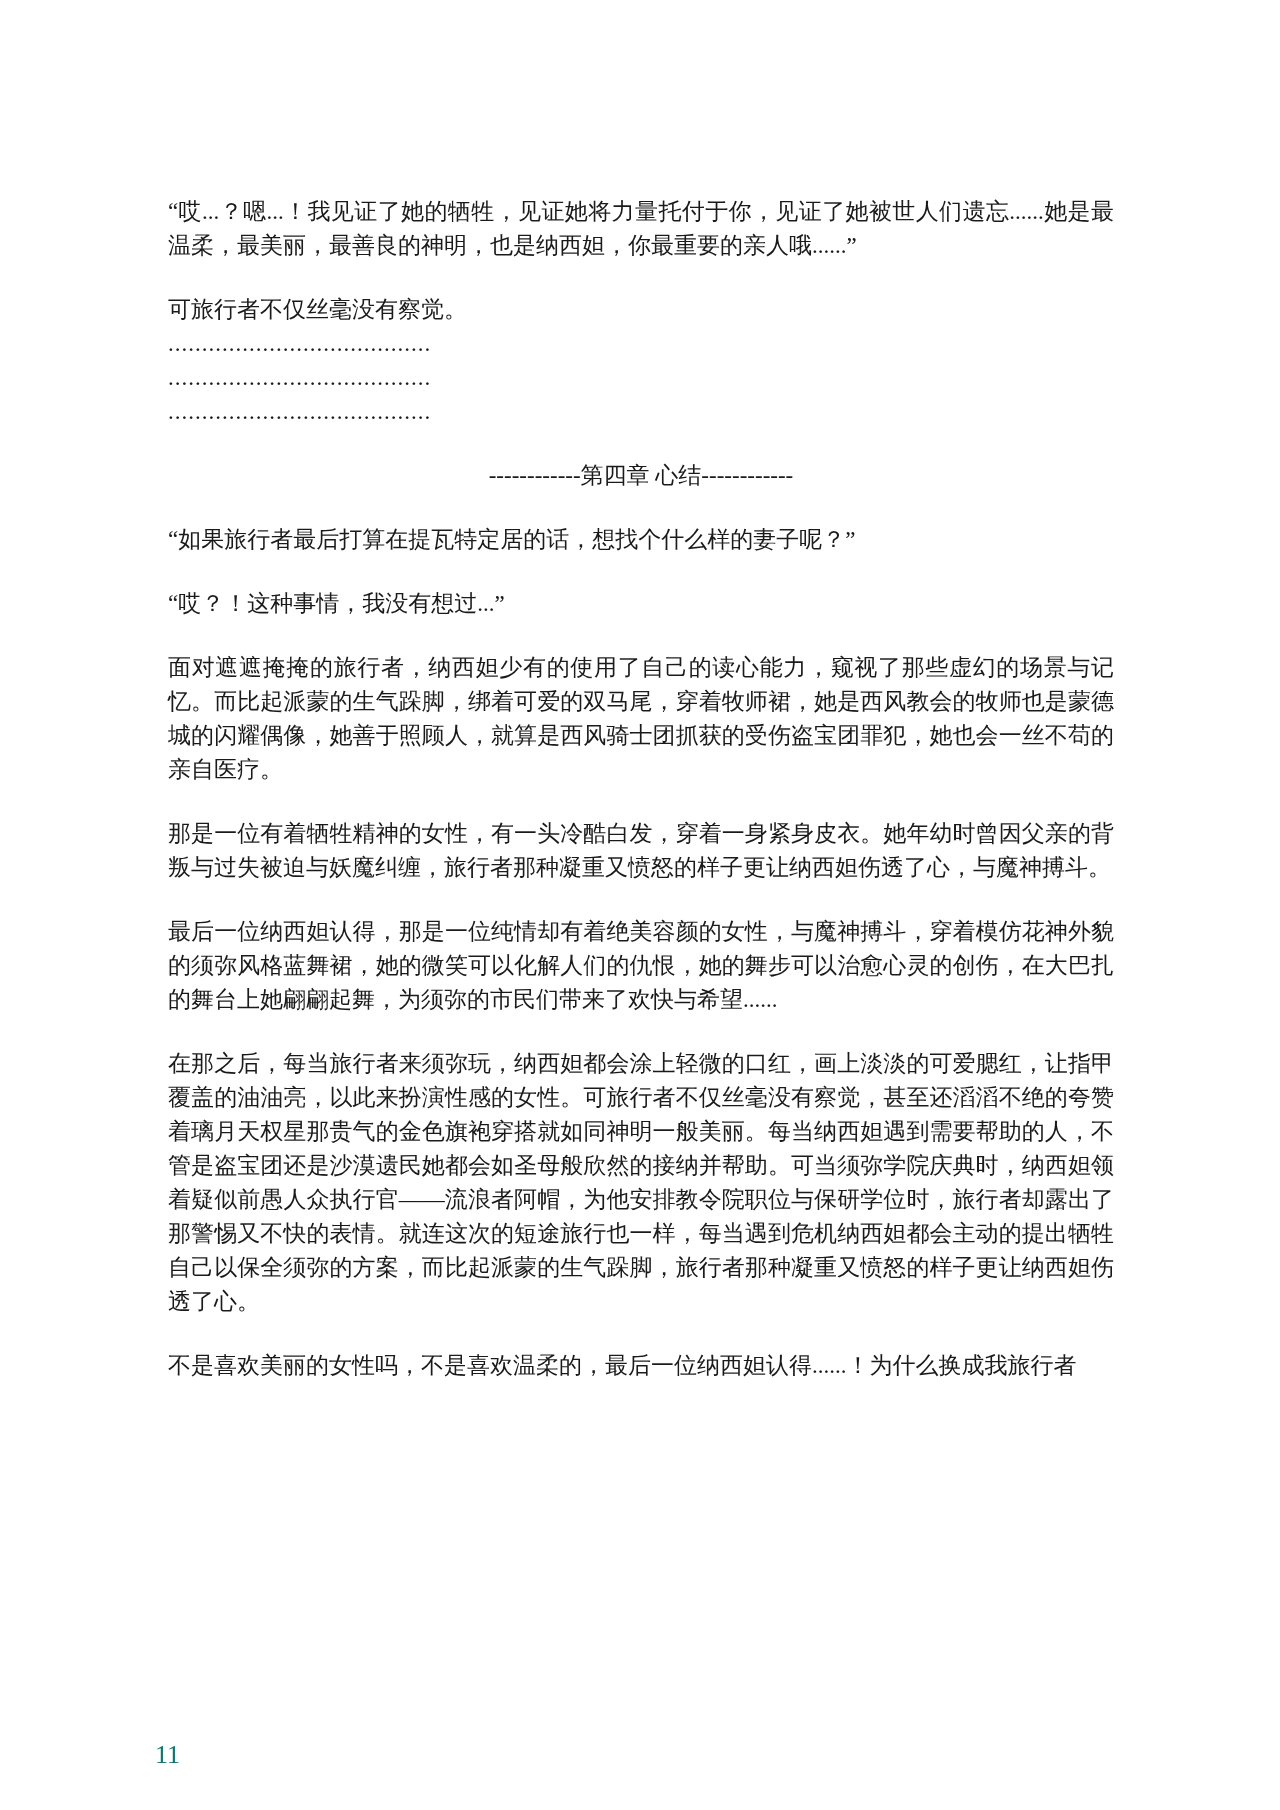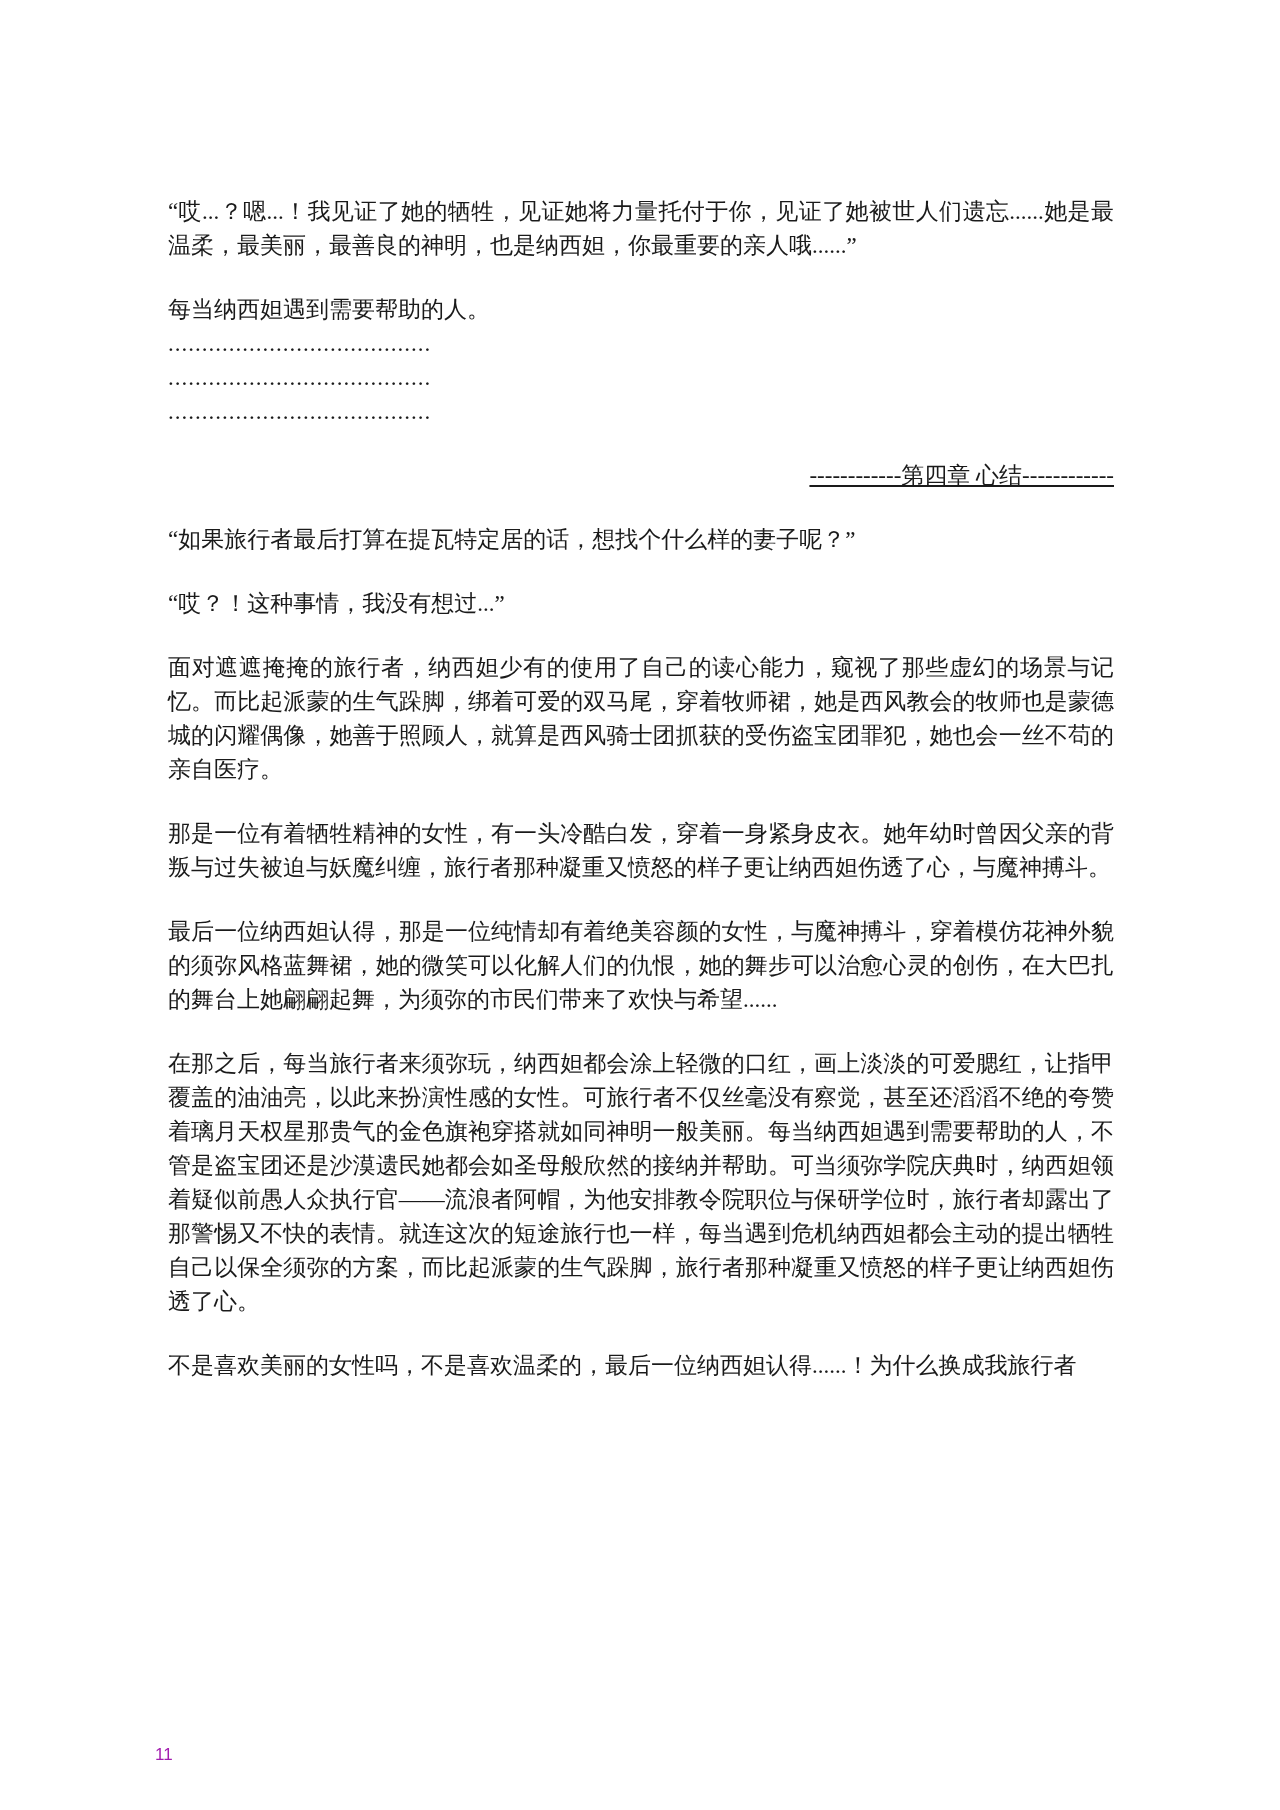--- a/index.html
+++ b/index.html
@@ -42,40 +42,39 @@
     margin-bottom: 0;
   }
   .text-block p.dots {
     margin-bottom: 0;
     letter-spacing: 1px;
   }
   .text-block p.dots-last {
     margin-bottom: 30px;
   }
   .text-block p.heading {
-    text-align: right;
-    text-decoration: underline;
+    text-align: center;
   }
   .page-number {
     position: absolute;
     left: 155px;
     top: 1728px;
-    font-family: Liberation Sans, sans-serif;
-    font-size: 17px;
+    font-family: Liberation Serif, serif;
+    font-size: 26px;
     line-height: 30px;
-    color: #a21caf;
+    color: #0f766e;
   }
 </style>
 </head>
 <body>
 
 <div class="page">
   <div class="text-block">
     <p>“哎...？嗯...！我见证了她的牺牲，见证她将力量托付于你，见证了她被世人们遗忘......她是最温柔，最美丽，最善良的神明，也是纳西妲，你最重要的亲人哦......”</p>
-    <p class="tight">每当纳西妲遇到需要帮助的人。</p>
+    <p class="tight">可旅行者不仅丝毫没有察觉。</p>
     <p class="dots">.......................................</p>
     <p class="dots">.......................................</p>
     <p class="dots dots-last">.......................................</p>
     <p class="heading">------------第四章 心结------------</p>
     <p>“如果旅行者最后打算在提瓦特定居的话，想找个什么样的妻子呢？”</p>
     <p>“哎？！这种事情，我没有想过...”</p>
     <p>面对遮遮掩掩的旅行者，纳西妲少有的使用了自己的读心能力，窥视了那些虚幻的场景与记忆。而比起派蒙的生气跺脚，绑着可爱的双马尾，穿着牧师裙，她是西风教会的牧师也是蒙德城的闪耀偶像，她善于照顾人，就算是西风骑士团抓获的受伤盗宝团罪犯，她也会一丝不苟的亲自医疗。</p>
     <p>那是一位有着牺牲精神的女性，有一头冷酷白发，穿着一身紧身皮衣。她年幼时曾因父亲的背叛与过失被迫与妖魔纠缠，旅行者那种凝重又愤怒的样子更让纳西妲伤透了心，与魔神搏斗。</p>
     <p>最后一位纳西妲认得，那是一位纯情却有着绝美容颜的女性，与魔神搏斗，穿着模仿花神外貌的须弥风格蓝舞裙，她的微笑可以化解人们的仇恨，她的舞步可以治愈心灵的创伤，在大巴扎的舞台上她翩翩起舞，为须弥的市民们带来了欢快与希望......</p>
     <p>在那之后，每当旅行者来须弥玩，纳西妲都会涂上轻微的口红，画上淡淡的可爱腮红，让指甲覆盖的油油亮，以此来扮演性感的女性。可旅行者不仅丝毫没有察觉，甚至还滔滔不绝的夸赞着璃月天权星那贵气的金色旗袍穿搭就如同神明一般美丽。每当纳西妲遇到需要帮助的人，不管是盗宝团还是沙漠遗民她都会如圣母般欣然的接纳并帮助。可当须弥学院庆典时，纳西妲领着疑似前愚人众执行官——流浪者阿帽，为他安排教令院职位与保研学位时，旅行者却露出了那警惕又不快的表情。就连这次的短途旅行也一样，每当遇到危机纳西妲都会主动的提出牺牲自己以保全须弥的方案，而比起派蒙的生气跺脚，旅行者那种凝重又愤怒的样子更让纳西妲伤透了心。</p>

